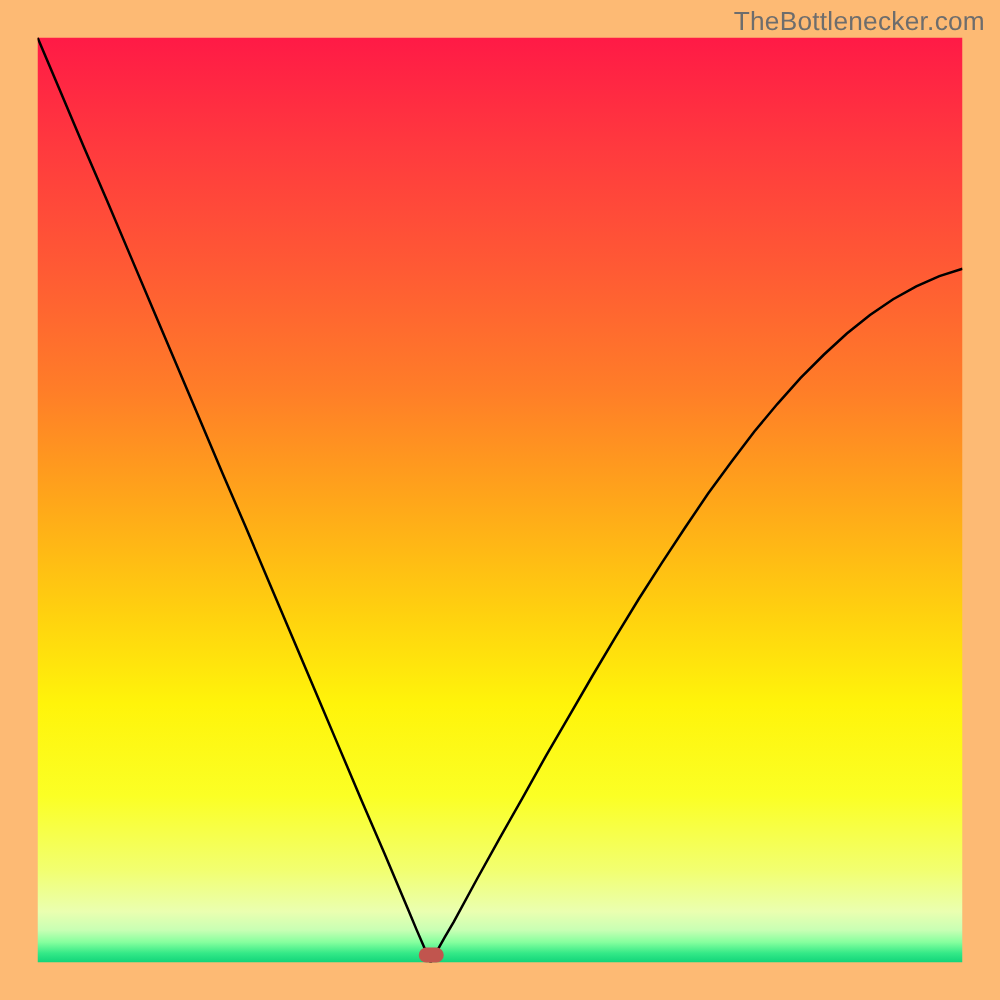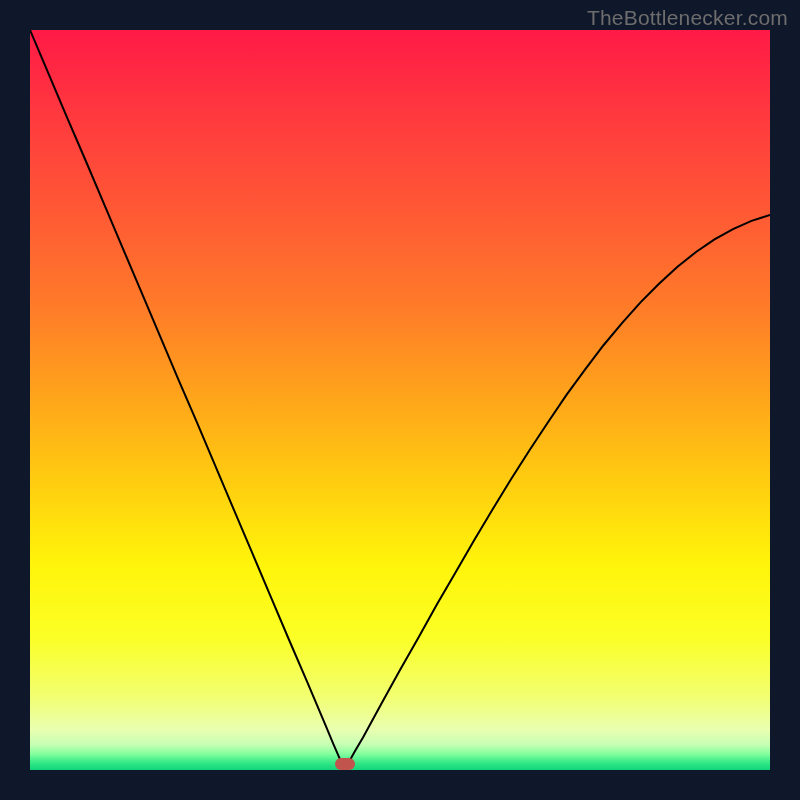--- a/index.html
+++ b/index.html
@@ -10,21 +10,21 @@
     background: #000;
     overflow: hidden;
     font-family: Arial, Helvetica, sans-serif;
   }
   .frame {
     position: absolute;
     left: 0;
     top: 0;
     width: 800px;
     height: 800px;
-    background: #0f172a;
+    background: #fdba74;
   }
   .plot {
     position: absolute;
     left: 30px;
     top: 30px;
     width: 740px;
     height: 740px;
   }
   .watermark {
     position: absolute;

